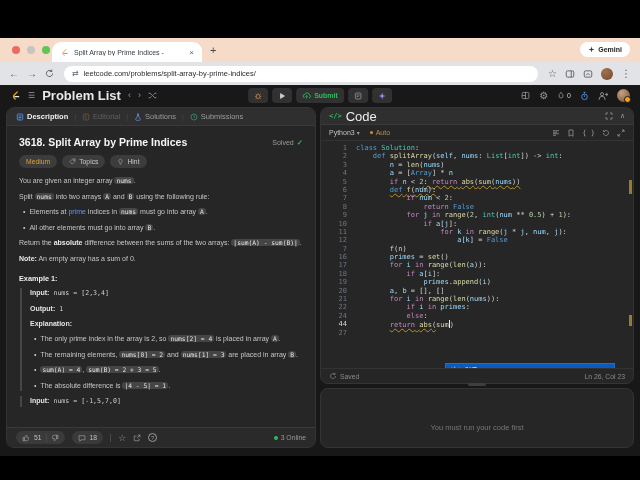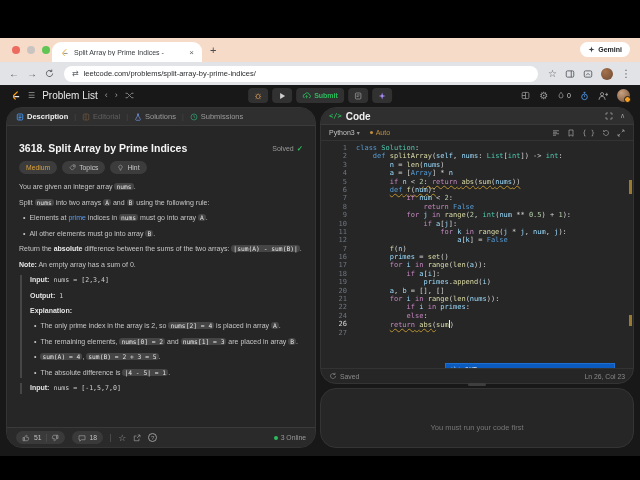--- a/index.html
+++ b/index.html
@@ -25,44 +25,44 @@
     display:flex;align-items:center;padding:0 9px;gap:8px;box-sizing:border-box;}
   .nvic{font-size:10px;color:#55585e;line-height:1}
   .urlbar{flex:1;height:16px;background:#fff;border-radius:9px;display:flex;align-items:center;
     gap:5px;padding:0 8px;margin:0 2px;overflow:hidden}
   .urlbar .info{font-size:8px;color:#5f6368}
   .urlbar .url{font-size:7.5px;color:#2b2c2e;white-space:nowrap}
   .tb-avatar{width:12px;height:12px;border-radius:50%;background:radial-gradient(circle at 35% 30%,#a5714c,#6e4a32)}
   
   .app{position:absolute;top:85px;left:0;right:0;height:371px;background:#181818;}
   .lcnav{position:relative;height:21px;display:flex;align-items:center;padding:0 10px;gap:7px;box-sizing:border-box}
-  .lcnav .lbl{font-size:10px;font-weight:400;color:#e8e8e8}
+  .lcnav .lbl{font-size:13px;font-weight:700;color:#e8e8e8}
   .lcnav .dim{color:#9b9b9b;font-size:9px;line-height:1}
   .navmid{position:absolute;left:50%;transform:translateX(-50%);top:3px;display:flex;gap:4px;align-items:center}
   .nbtn{height:15px;background:#313131;border-radius:4px;display:flex;align-items:center;gap:3px;padding:0 6px}
   .nbtn .sub{font-size:7px;font-weight:700;color:#2cbb5d}
   .navr{margin-left:auto;display:flex;align-items:center;gap:9px}
   .navr .ic{color:#9b9b9b}
   .streak{display:flex;align-items:center;gap:2px;font-size:7px;color:#cfcfcf}
   .lc-avatar{width:13px;height:13px;border-radius:50%;background:radial-gradient(circle at 35% 30%,#caa27e,#6b4a36);position:relative}
   .lc-avatar .bdg{position:absolute;right:-1px;bottom:-1px;width:5px;height:5px;border-radius:50%;background:#f8a01c;border:1px solid #181818}
   .gearglyph{font-size:10px;color:#9b9b9b;line-height:1}
   
-  .panel{position:absolute;background:#262626;border-radius:16px;overflow:hidden;border:1px solid #343434;box-sizing:border-box}
+  .panel{position:absolute;background:#262626;border-radius:8px;overflow:hidden;border:1px solid #343434;box-sizing:border-box}
   .desc{top:22px;left:6px;width:310px;bottom:8px}
   .codep{top:22px;left:320px;width:314px;height:277px}
   .consp{left:320px;width:314px;top:303px;bottom:8px}
   .phead{height:18px;background:#2f2f2f;display:flex;align-items:center;padding:0 9px;gap:6px;
     border-bottom:1px solid #3a3a3a;box-sizing:border-box}
   
   .ptab{display:flex;align-items:center;gap:3px;font-size:7.5px;color:#9b9b9b}
   .ptab.on{color:#f0f0f0;font-weight:700}
   .ptab.faded{opacity:.45}
   .psep{color:#4a4a4a;font-size:7px}
-  .dbody{position:absolute;top:19px;bottom:21px;left:0;right:0;padding:15px 12px;overflow:hidden;font-size:7px;color:#c6c6c6;box-sizing:border-box}
+  .dbody{position:absolute;top:19px;bottom:21px;left:0;right:0;padding:9px 12px;overflow:hidden;font-size:7px;color:#c6c6c6;box-sizing:border-box}
   .trow{display:flex;align-items:center}
   .ptitle{font-size:10.5px;font-weight:700;color:#f5f5f5;flex:1}
   .solved{display:flex;align-items:center;gap:3px;font-size:7px;color:#9b9b9b}
   .solvedchk{color:#2cbb5d;font-size:7.5px;font-weight:700}
   .badges{display:flex;gap:5px;margin:7px 0 8px 0}
   .pill{height:13px;background:#3c3c3c;border-radius:7px;display:flex;align-items:center;gap:3px;padding:0 7px;font-size:6.8px;color:#c8c8c8}
   .pill.med{color:#d9a13f}
   .dp{margin:5px 0;line-height:1.5}
   .dli{margin:5px 0;line-height:1.5;display:flex;gap:4px;padding-left:4px}
   .blt{color:#c6c6c6}
@@ -80,21 +80,21 @@
   .cnt{font-size:6.8px;color:#c0c0c0}
   .fic{color:#9a9a9a}
   .vdiv{width:1px;height:8px;background:#4a4a4a}
   .online{margin-left:auto;display:flex;align-items:center;gap:3px;font-size:6.8px;color:#9a9a9a}
   .odot{width:4px;height:4px;border-radius:50%;background:#2cbb5d}
   .qmark{width:9px;height:9px;border:1px solid #9a9a9a;border-radius:50%;font-size:6px;color:#9a9a9a;
     display:flex;align-items:center;justify-content:center;box-sizing:border-box}
   
   .chead{height:17px;background:#2f2f2f;display:flex;align-items:center;padding:0 8px;gap:4px;border-bottom:1px solid #3a3a3a;box-sizing:border-box}
   .codetag{font-family:"DejaVu Sans Mono",monospace;font-size:7px;font-weight:700;color:#2cbb5d}
-  .cheadlbl{font-size:10px;font-weight:700;color:#efefef}
+  .cheadlbl{font-size:13px;font-weight:400;color:#efefef}
   .chr{margin-left:auto;display:flex;gap:7px;align-items:center;color:#9b9b9b}
   .ctools{height:16px;display:flex;align-items:center;padding:0 8px;gap:4px;border-bottom:1px solid #333;box-sizing:border-box}
   .lang{font-size:7px;color:#c3c3c3;display:flex;align-items:center;gap:2px}
   .caret{font-size:6px;color:#9b9b9b}
   .auto{font-size:7px;color:#bf8f3f;display:flex;align-items:center;gap:3px;margin-left:6px}
   .auto .adot{width:3px;height:3px;border-radius:50%;background:#bf8f3f}
   .ctr{margin-left:auto;display:flex;gap:7px;align-items:center;color:#9b9b9b}
   .braces{font-family:"DejaVu Sans Mono",monospace;font-size:7px;color:#9b9b9b}
   .editor{position:absolute;top:34px;bottom:15px;left:0;right:0;background:#262626;
     font-family:"DejaVu Sans Mono",monospace;font-size:7px;padding-top:2px;overflow:hidden}
@@ -315,20 +315,21 @@
               <span><span class="sg-t">Elements at </span><span class="sg-l">prime</span><span class="sg-t"> indices in </span><span class="sg-c">nums</span><span class="sg-t"> must go into array </span><span class="sg-c">A</span><span class="sg-t">.</span></span>
             </div>
             <div class="dli">
               <span class="blt">•</span>
               <span><span class="sg-t">All other elements must go into array </span><span class="sg-c">B</span><span class="sg-t">.</span></span>
             </div>
             <div class="dp"><span class="sg-t">Return the </span><span class="sg-b">absolute</span><span class="sg-t"> difference between the sums of the two arrays: </span><span class="sg-c">|sum(A) - sum(B)|</span><span class="sg-t">.</span></div>
             <div class="dp"><span class="sg-b">Note:</span><span class="sg-t"> An empty array has a sum of 0.</span></div>
           </div>
         <div>
+            <div class="exh">Example 1:</div>
             <div class="exb">
               <div class="iorow"><span class="sg-b">Input:</span><span class="sg-m"> nums = [2,3,4]</span></div>
               <div class="iorow"><span class="sg-b">Output:</span><span class="sg-m"> 1</span></div>
               <div class="iorow"><span class="sg-b">Explanation:</span></div>
               <div class="dli">
                 <span class="blt">•</span>
                 <span><span class="sg-t">The only prime index in the array is 2, so </span><span class="sg-c">nums[2] = 4</span><span class="sg-t"> is placed in array </span><span class="sg-c">A</span><span class="sg-t">.</span></span>
               </div>
               <div class="dli">
                 <span class="blt">•</span>
@@ -431,21 +432,21 @@
             <div class="cl"><span class="ln">12</span><span class="ct"><span class="tk-pl">                        </span><span class="tk-va">a</span><span class="tk-pl">[</span><span class="tk-va">k</span><span class="tk-pl">] = </span><span class="tk-bo">False</span></span></div>
             <div class="cl"><span class="ln">7</span><span class="ct"><span class="tk-pl">        </span><span class="tk-fn">f</span><span class="tk-pl">(</span><span class="tk-va">n</span><span class="tk-pl">)</span></span></div>
             <div class="cl"><span class="ln">16</span><span class="ct"><span class="tk-pl">        </span><span class="tk-va">primes</span><span class="tk-pl"> = </span><span class="tk-fn">set</span><span class="tk-pl">()</span></span></div>
             <div class="cl"><span class="ln">17</span><span class="ct"><span class="tk-pl">        </span><span class="tk-kw">for</span><span class="tk-pl"> </span><span class="tk-va">i</span><span class="tk-pl"> </span><span class="tk-kw">in</span><span class="tk-pl"> </span><span class="tk-fn">range</span><span class="tk-pl">(</span><span class="tk-fn">len</span><span class="tk-pl">(</span><span class="tk-va">a</span><span class="tk-pl">)):</span></span></div>
             <div class="cl"><span class="ln">18</span><span class="ct"><span class="tk-pl">            </span><span class="tk-kw">if</span><span class="tk-pl"> </span><span class="tk-va">a</span><span class="tk-pl">[</span><span class="tk-va">i</span><span class="tk-pl">]:</span></span></div>
             <div class="cl"><span class="ln">19</span><span class="ct"><span class="tk-pl">                </span><span class="tk-va">primes</span><span class="tk-pl">.</span><span class="tk-fn">append</span><span class="tk-pl">(</span><span class="tk-va">i</span><span class="tk-pl">)</span></span></div>
             <div class="cl"><span class="ln">20</span><span class="ct"><span class="tk-pl">        </span><span class="tk-va">a</span><span class="tk-pl">, </span><span class="tk-va">b</span><span class="tk-pl"> = [], []</span></span></div>
             <div class="cl"><span class="ln">21</span><span class="ct"><span class="tk-pl">        </span><span class="tk-kw">for</span><span class="tk-pl"> </span><span class="tk-va">i</span><span class="tk-pl"> </span><span class="tk-kw">in</span><span class="tk-pl"> </span><span class="tk-fn">range</span><span class="tk-pl">(</span><span class="tk-fn">len</span><span class="tk-pl">(</span><span class="tk-va">nums</span><span class="tk-pl">)):</span></span></div>
             <div class="cl"><span class="ln">22</span><span class="ct"><span class="tk-pl">            </span><span class="tk-kw">if</span><span class="tk-pl"> </span><span class="tk-va">i</span><span class="tk-pl"> </span><span class="tk-kw">in</span><span class="tk-pl"> </span><span class="tk-va">primes</span><span class="tk-pl">:</span></span></div>
             <div class="cl"><span class="ln">24</span><span class="ct"><span class="tk-pl">            </span><span class="tk-kw">else</span><span class="tk-pl">:</span></span></div>
-            <div class="cl cur"><span class="ln">26</span><span class="ct"><span class="tk-pl">        </span><span class="tk-kw u">return</span><span class="tk-pl u"> </span><span class="tk-fn u">abs</span><span class="tk-pl u">(</span><span class="tk-fn">sum</span><span class="cursor"></span><span class="tk-pl">)</span></span></div>
+            <div class="cl cur"><span class="ln">44</span><span class="ct"><span class="tk-pl">        </span><span class="tk-kw u">return</span><span class="tk-pl u"> </span><span class="tk-fn u">abs</span><span class="tk-pl u">(</span><span class="tk-fn">sum</span><span class="cursor"></span><span class="tk-pl">)</span></span></div>
             <div class="cl"><span class="ln">27</span><span class="ct"></span></div>
           </div>
         <div class="suggest">
           <span class="sgk">abc</span>
           <span class="sgl">sum</span>
         </div>
         <div class="ruler rm1"></div>
         <div class="ruler rm2"></div>
       </div>
       <div class="cstatus">

